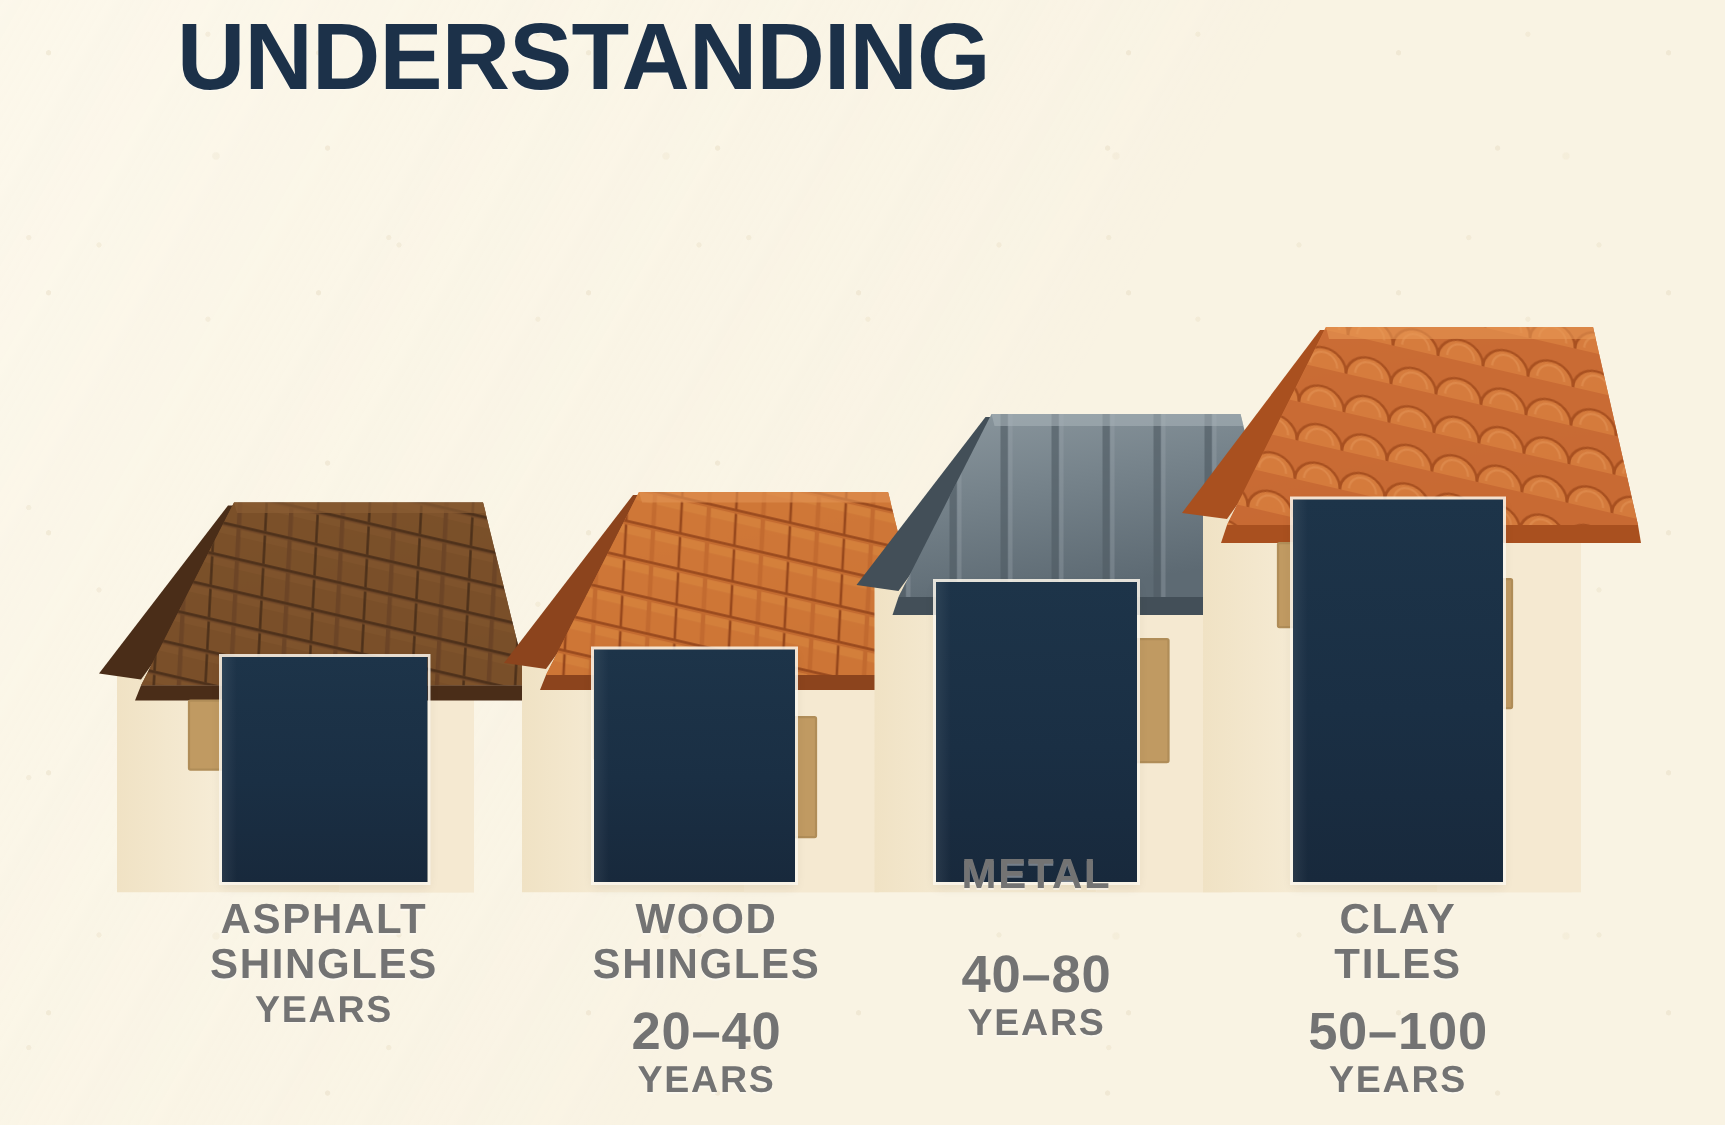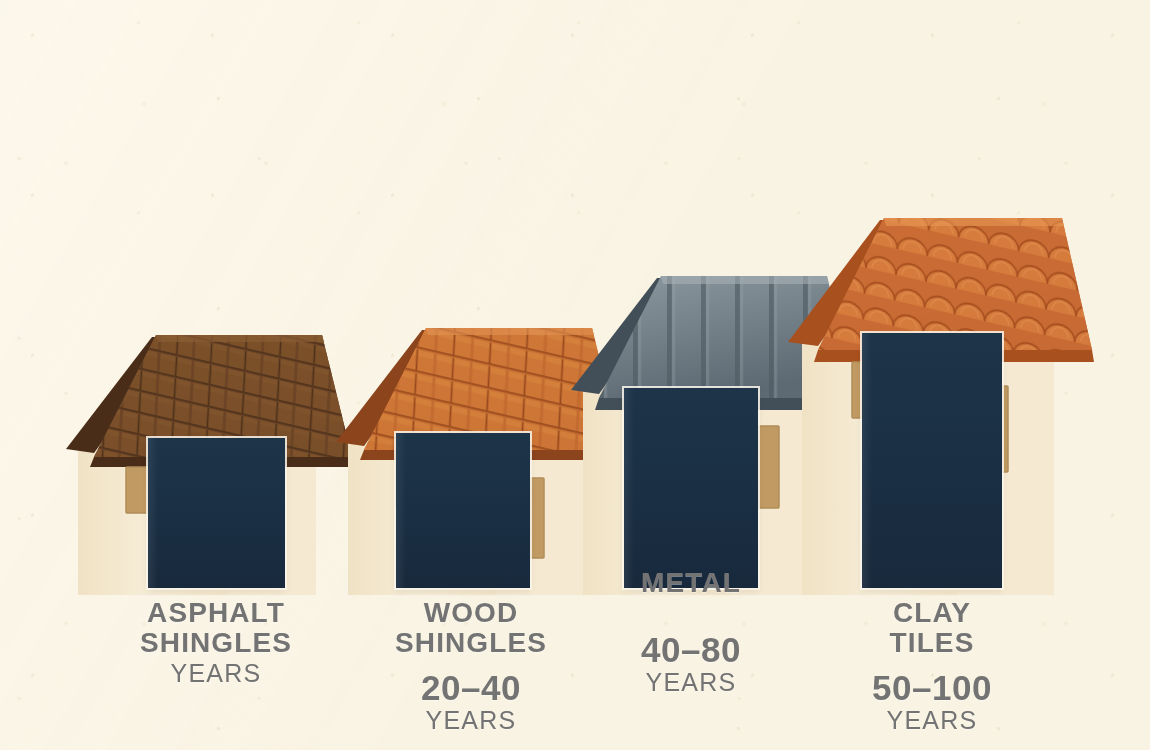--- a/index.html
+++ b/index.html
@@ -89,36 +89,37 @@
   .mat-name .ln { display: block; white-space: nowrap; }
   .mat-years {
     margin-top: 12px;
     font-weight: 900;
     font-size: 35px;
     line-height: 1.0;
     letter-spacing: 0.5px;
     text-shadow: 0 1px 0 rgba(255,255,255,.4);
   }
   .mat-unit {
-    font-weight: 400;
+    font-weight: 700;
     font-size: 25px;
     line-height: 1.1;
     letter-spacing: 1.2px;
     margin-top: 2px;
     text-shadow: 0 1px 0 rgba(255,255,255,.4);
   }
 </style>
 </head>
 <body>
 
 <div id="poster">
 
   <div id="grain"></div>
 
   <div id="title">
+    <span class="tl">UNDERSTANDING</span>
   </div>
 
   <div id="scene">
 
     <svg class="house-svg" style="left:60px; top:285px;" width="300" height="310" viewBox="0 0 300 310">
       <defs>
         <linearGradient id="wall1" x1="0" y1="0" x2="1" y2="0">
           <stop offset="0%" stop-color="#f0e2c4"></stop>
           <stop offset="45%" stop-color="#f6ecd6"></stop>
           <stop offset="100%" stop-color="#f3e6cb"></stop>

